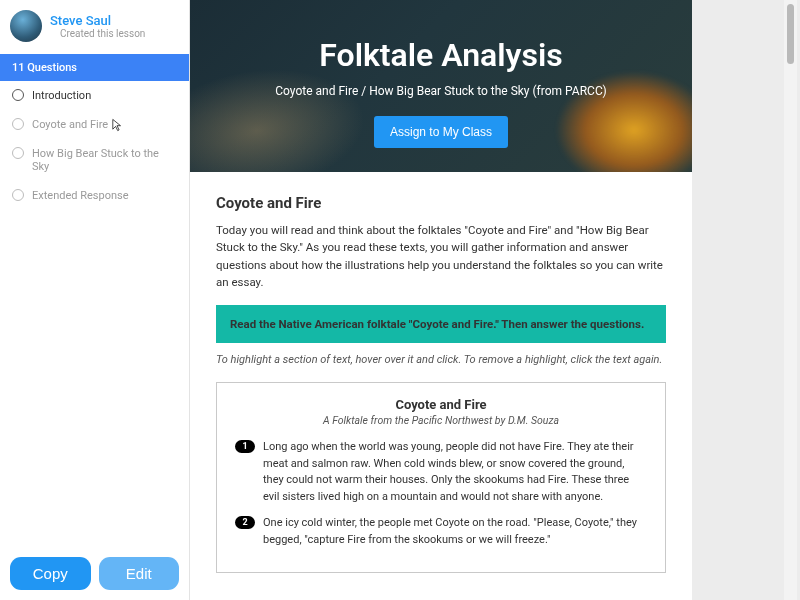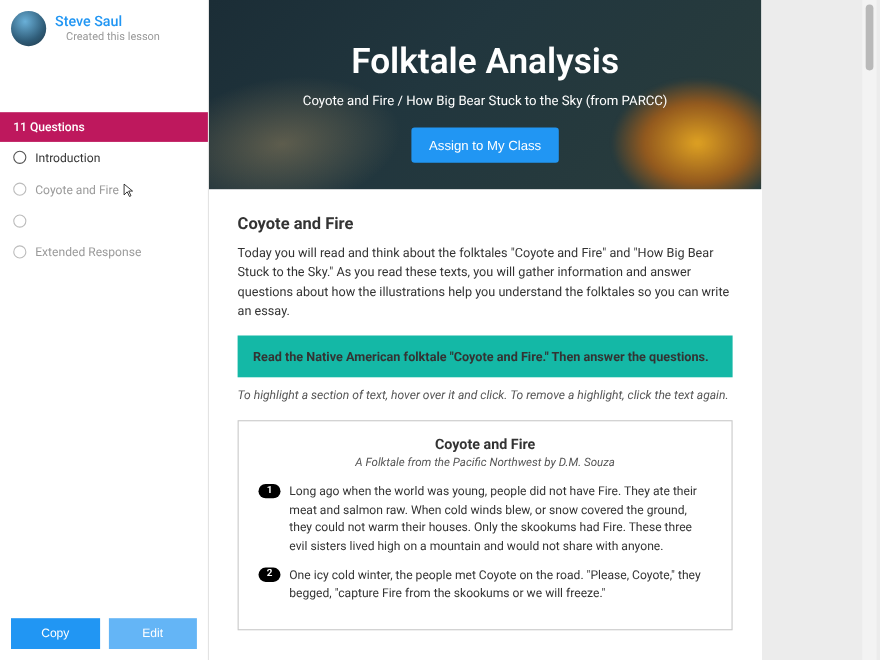--- a/index.html
+++ b/index.html
@@ -43,26 +43,25 @@
     color: #2196f3;
     font-size: 13px;
     font-weight: 500;
   }
   .author-text .sub {
     color: #9a9a9a;
     font-size: 10px;
     margin-left: 10px;
   }
   .count-bar {
-    background: #be185d;
+    background: #3b82f6;
     color: #fff;
     font-size: 11px;
     font-weight: 500;
     padding: 7px 12px;
-    margin-top: 48px;
   }
   .nav {
     flex: 1;
     overflow-y: auto;
   }
   .nav-item {
     display: flex;
     gap: 8px;
     padding: 8px 12px;
     font-size: 11px;
@@ -94,24 +93,24 @@
   .sidebar-actions {
     display: flex;
     gap: 8px;
     padding: 10px;
   }
   .btn {
     flex: 1;
     border: none;
     background: #2196f3;
     color: #fff;
-    font-size: 11px;
+    font-size: 15px;
     font-weight: 500;
     padding: 8px 0;
-    border-radius: 0;
+    border-radius: 11px;
     cursor: pointer;
   }
   .btn.light { background: #64b5f6; }
   
   .main {
     flex: 1;
     overflow-y: auto;
     background: #fff;
   }
   .hero {
@@ -279,20 +278,21 @@
       </div>
       <div class="nav-item">
         <span class="circle"></span>
         <span>Coyote and Fire</span>
         <svg class="cursor" viewBox="0 0 20 20">
           <path d="M4 2 L4 16 L8 12 L11 18 L13 17 L10 11 L15 11 Z" fill="#fff" stroke="#000" stroke-width="1"></path>
         </svg>
       </div>
       <div class="nav-item">
         <span class="circle"></span>
+        <span>How Big Bear Stuck to the Sky</span>
       </div>
       <div class="nav-item">
         <span class="circle"></span>
         <span>Extended Response</span>
       </div>
     </nav>
 
     <div class="sidebar-actions">
       <button class="btn">Copy</button>
       <button class="btn light">Edit</button>

